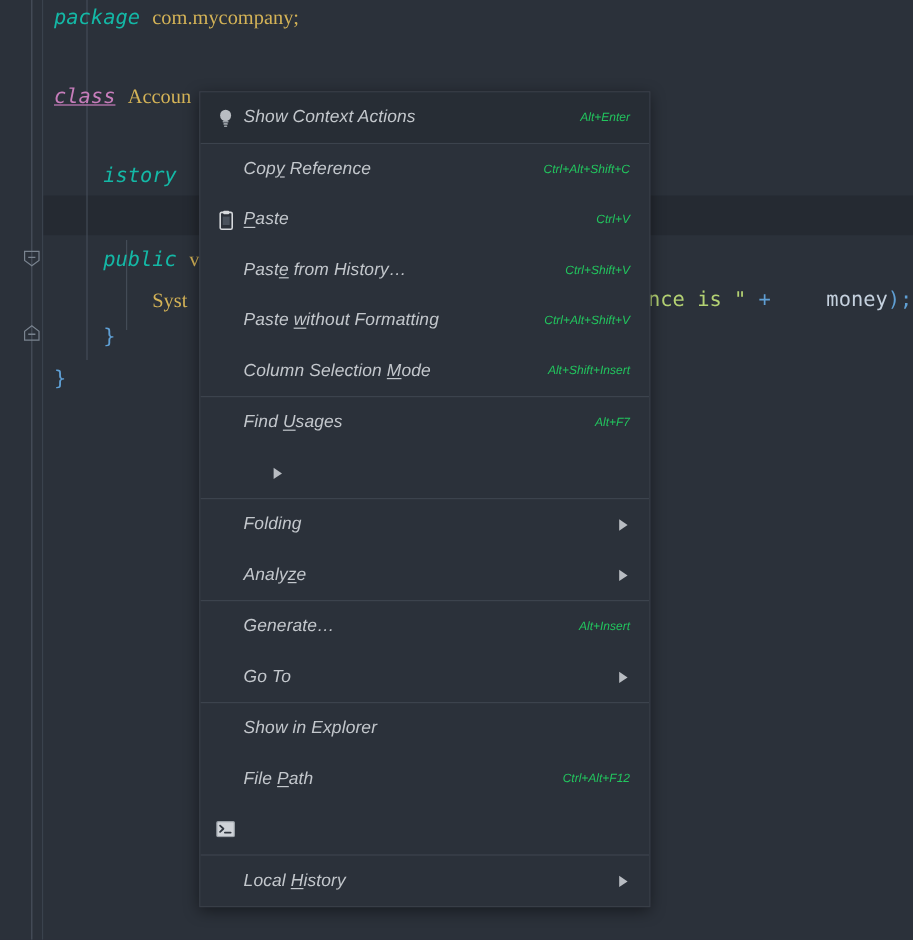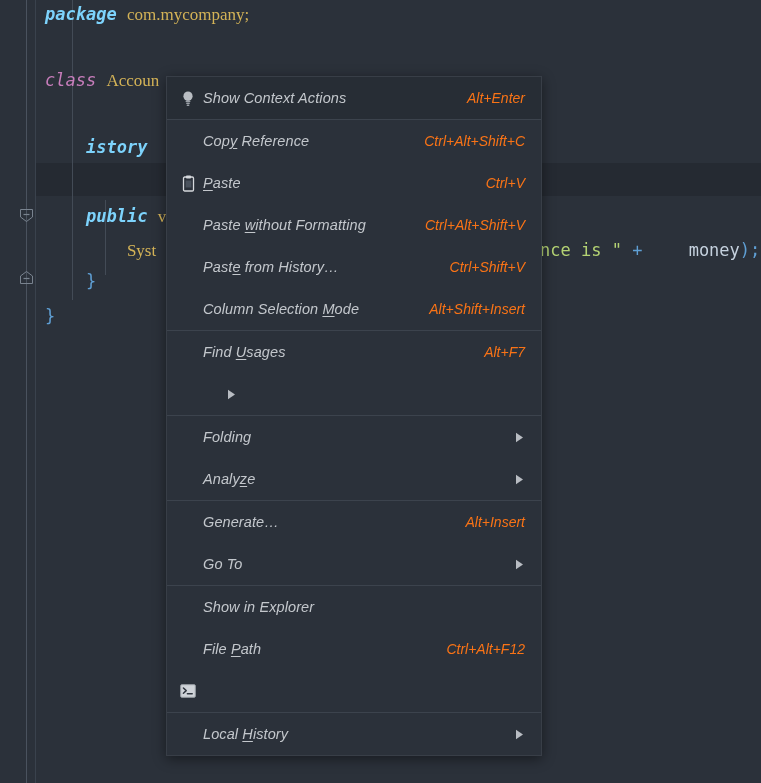--- a/index.html
+++ b/index.html
@@ -64,22 +64,22 @@
     right: 0;
     height: 33px;
     background: #252a32;
   }
   .indent-guide {
     position: absolute;
     width: 1px;
     background: #434b56;
   }
 
-  .kw       { color: #7dd3fc; font-style: italic; font-weight: bold; }
-  .kw2      { color: #c77dbb; font-style: italic; }
+  .kw       { color: #14b8a6; font-style: italic; }
+  .kw2      { color: #c77dbb; font-style: italic; text-decoration: underline; }
   .ident    { color: #d4b357; font-family: Liberation Serif, serif; }
   .plain    { color: #bcbec4; }
   .brace    { color: #5f9fd4; }
   .str      { color: #b4d273; }
   .op       { color: #5f9fd4; }
   .fieldref { color: #c5d1de; margin-left: 36px; }
 
   
   #context-menu {
     position: absolute;
@@ -122,22 +122,22 @@
   .mi-icon svg { display: block; }
   .mi-label {
     flex: 1;
     letter-spacing: 0.1px;
   }
   .mi-label u {
     text-decoration: underline;
     text-underline-offset: 2px;
   }
   .mi-shortcut {
-    color: #f97316;
-    font-size: 14px;
+    color: #22c55e;
+    font-size: 10px;
     margin-left: 24px;
   }
   .mi-arrow {
     margin-left: 24px;
     width: 10px;
     display: flex;
     align-items: center;
     color: #b8bcc2;
   }
   .mi-arrow svg { display: block; }
@@ -214,27 +214,27 @@
             <rect x="2.5" y="2" width="10" height="14" rx="1.2" fill="none" stroke="#d6d9dd" stroke-width="1.3"></rect>
             <rect x="5" y="0.6" width="5" height="3" rx="0.8" fill="#d6d9dd"></rect>
             <rect x="4.6" y="5.5" width="5.8" height="7" fill="#4a525d"></rect>
           </svg>
         </span>
         <span class="mi-label"><u>P</u>aste</span>
         <span class="mi-shortcut">Ctrl+V</span>
       </div>
       <div class="menu-item">
         <span class="mi-icon"></span>
+        <span class="mi-label">Past<u>e</u> from History…</span>
+        <span class="mi-shortcut">Ctrl+Shift+V</span>
+      </div>
+      <div class="menu-item">
+        <span class="mi-icon"></span>
         <span class="mi-label">Paste <u>w</u>ithout Formatting</span>
         <span class="mi-shortcut">Ctrl+Alt+Shift+V</span>
-      </div>
-      <div class="menu-item">
-        <span class="mi-icon"></span>
-        <span class="mi-label">Past<u>e</u> from History…</span>
-        <span class="mi-shortcut">Ctrl+Shift+V</span>
       </div>
       <div class="menu-item">
         <span class="mi-icon"></span>
         <span class="mi-label">Column Selection <u>M</u>ode</span>
         <span class="mi-shortcut">Alt+Shift+Insert</span>
       </div>
     </div>
     <div class="menu-sep"></div>
     <div class="menu-group">
       <div class="menu-item">

